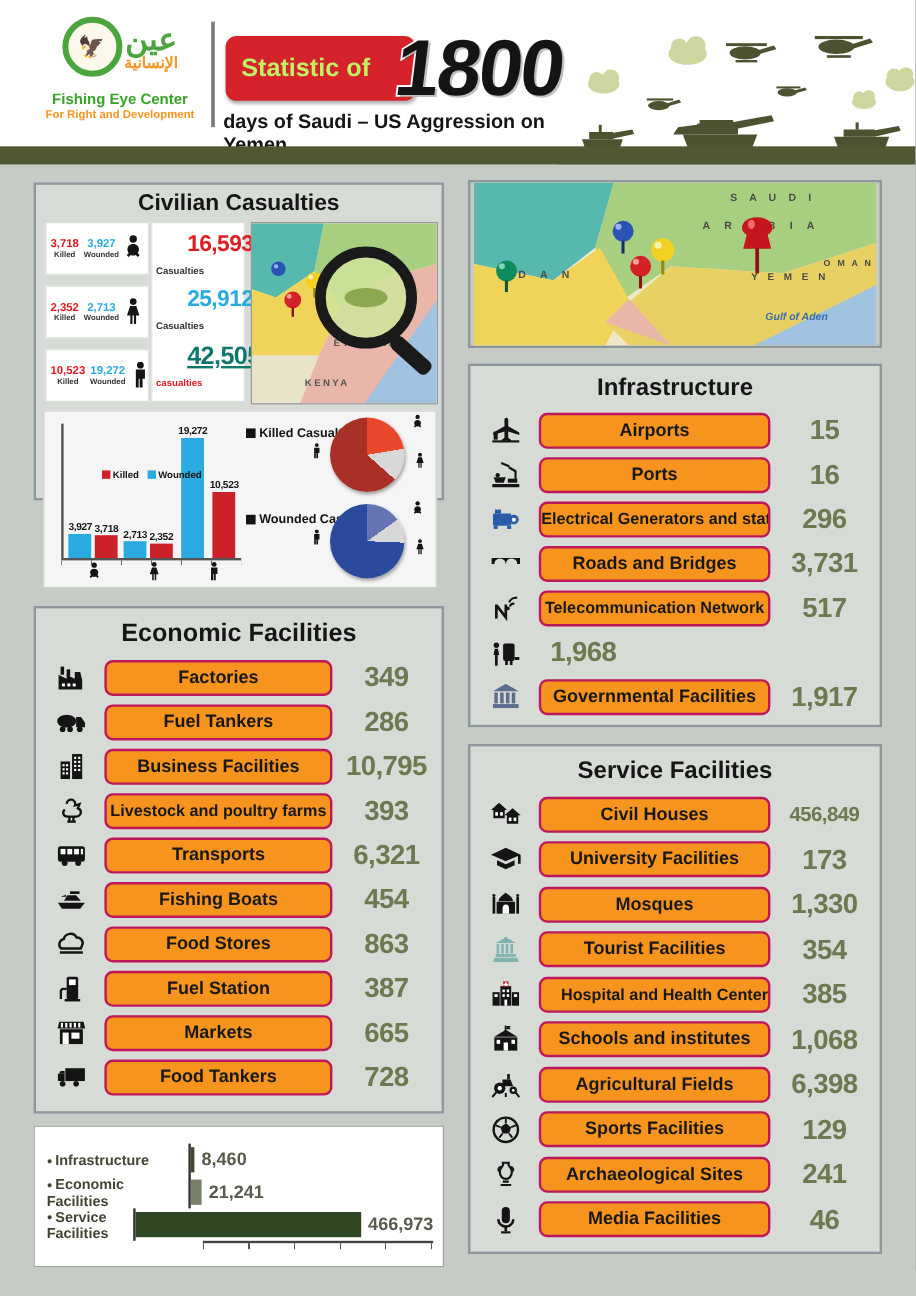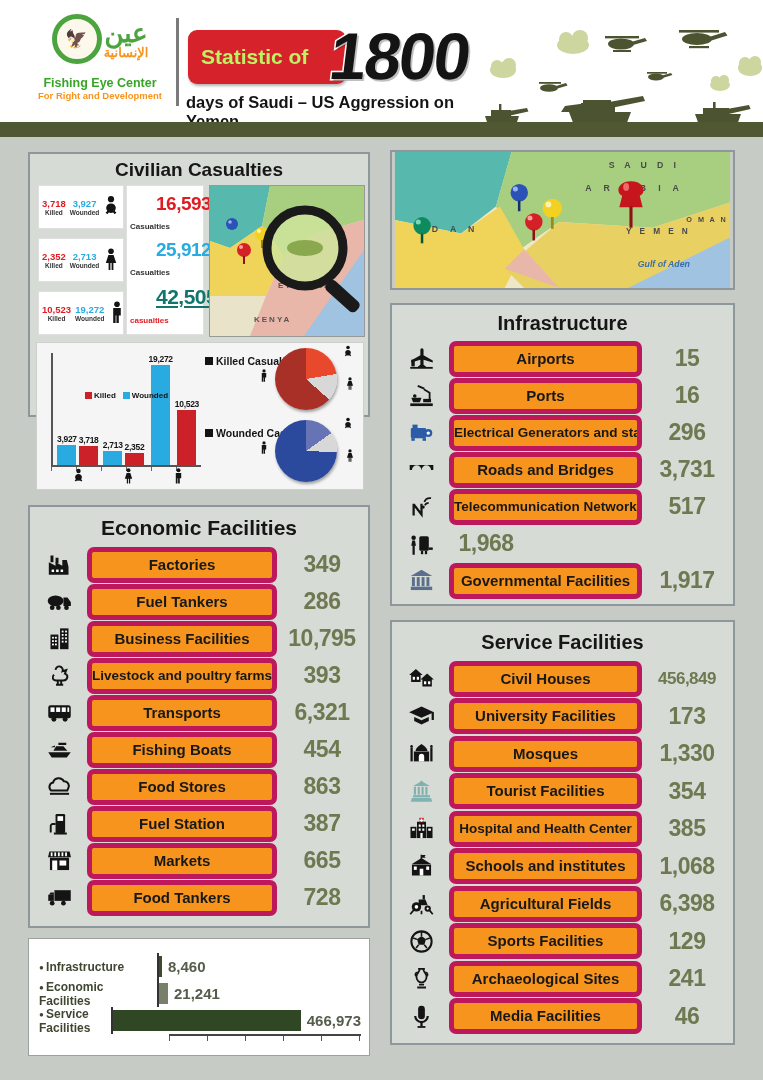--- a/index.html
+++ b/index.html
@@ -74,21 +74,21 @@
   #eco-panel{left:28px;top:505px;width:342px;height:423px;}
   #inf-panel{left:390px;top:303px;width:345px;height:303px;}
   #srv-panel{left:390px;top:620px;width:345px;height:425px;}
   #eco-panel .panel-title{font-size:21px;margin:9px 0 6px;}
   #inf-panel .panel-title{font-size:20px;margin:7px 0 5px;}
   #srv-panel .panel-title{font-size:20px;margin:9px 0 6px;}
   .frow{display:flex;align-items:center;height:37px;gap:8px;padding:0 9px;}
   #srv-panel .frow{height:37.5px;}
   .ricon{width:40px;display:flex;justify-content:center;align-items:center;}
   .ricon svg{width:27px;height:27px;fill:#141414;}
-  .pill{flex:1;background:#f7941d;border:5px solid #be185d;border-radius:7px;height:26px;line-height:26px;text-align:center;font-weight:bold;font-size:15px;color:#181818;white-space:nowrap;overflow:hidden;}
+  .pill{flex:1;background:#f7941d;border:2px solid #be185d;border-radius:7px;height:26px;line-height:26px;text-align:center;font-weight:bold;font-size:15px;color:#181818;white-space:nowrap;overflow:hidden;}
   .num{width:74px;text-align:center;font-weight:bold;font-size:23px;color:#6e7851;letter-spacing:-.5px;}
 
   
   #map-main{position:absolute;left:390px;top:150px;width:345px;height:140px;border:2px solid #8e979b;box-sizing:border-box;}
 
   
   #totals-chart{position:absolute;left:28px;top:938px;width:342px;height:118px;background:#fff;border:1px solid #9aa29e;box-sizing:border-box;padding:14px 8px 8px 10px;}
   .hrow{display:flex;align-items:center;height:27px;}
   .hlab{width:118px;font-size:12px;font-weight:bold;color:#3f4631;}
   .hlab::before{content:"● ";font-size:8px;vertical-align:1px;}
@@ -740,21 +740,21 @@
               <rect x="9.5" y="8.5" width="1.8" height="2"></rect>
               <rect x="12.7" y="8.5" width="1.8" height="2"></rect>
               <rect x="9.5" y="12" width="1.8" height="2"></rect>
               <rect x="12.7" y="12" width="1.8" height="2"></rect>
               <rect x="11" y="16" width="2" height="4.5"></rect>
               <rect x="3.6" y="12" width="2.4" height="2"></rect>
               <rect x="18" y="12" width="2.4" height="2"></rect>
             </g>
           </svg>
         </span>
-      <span class="pill" style="font-size: 13.5px;">Hospital and Health Center</span>
+      <span class="pill" style="font-size: 13.5px; text-align: right;">Hospital and Health Center</span>
       <span class="num">385</span>
     </div>
     <div class="frow">
       <span class="ricon">
           <svg viewBox="0 0 24 24">
             <path d="M12 4.5 3.5 9.8h17z"></path>
             <rect x="3.5" y="10.2" width="17" height="9.8"></rect>
             <rect x="11.2" y="1.5" width="1.2" height="4"></rect>
             <path d="M12.4 1.8h3.4l-1.1 1.2 1.1 1.2h-3.4z"></path>
             <g style="fill:#fff">

